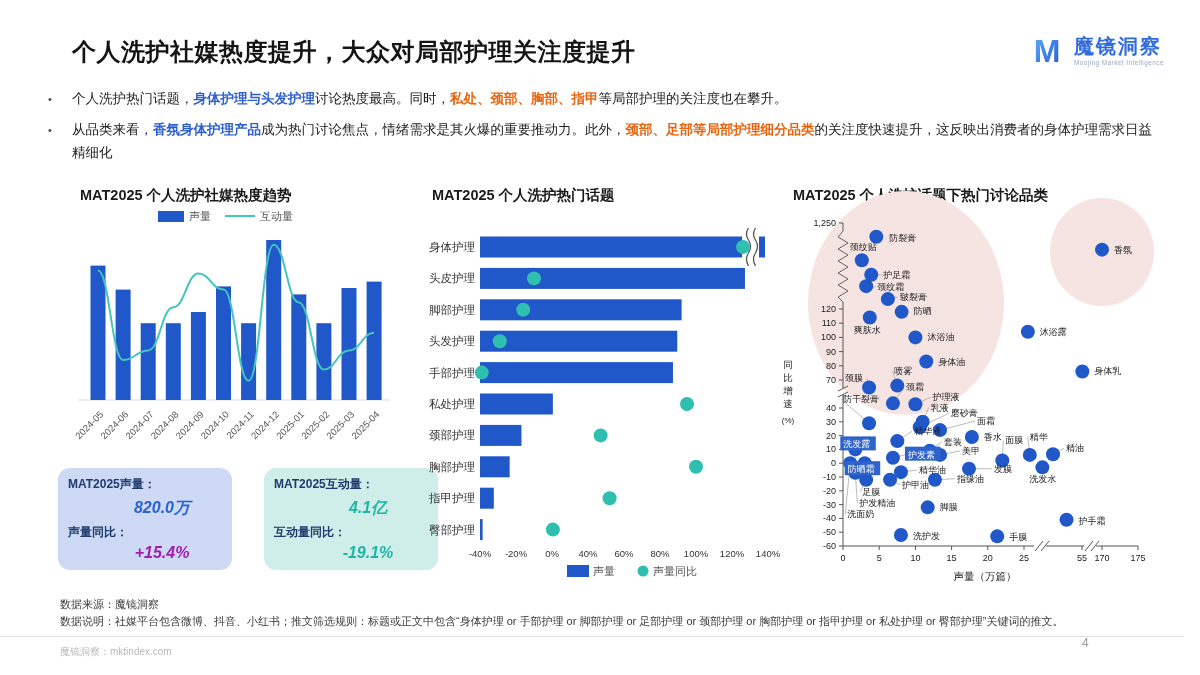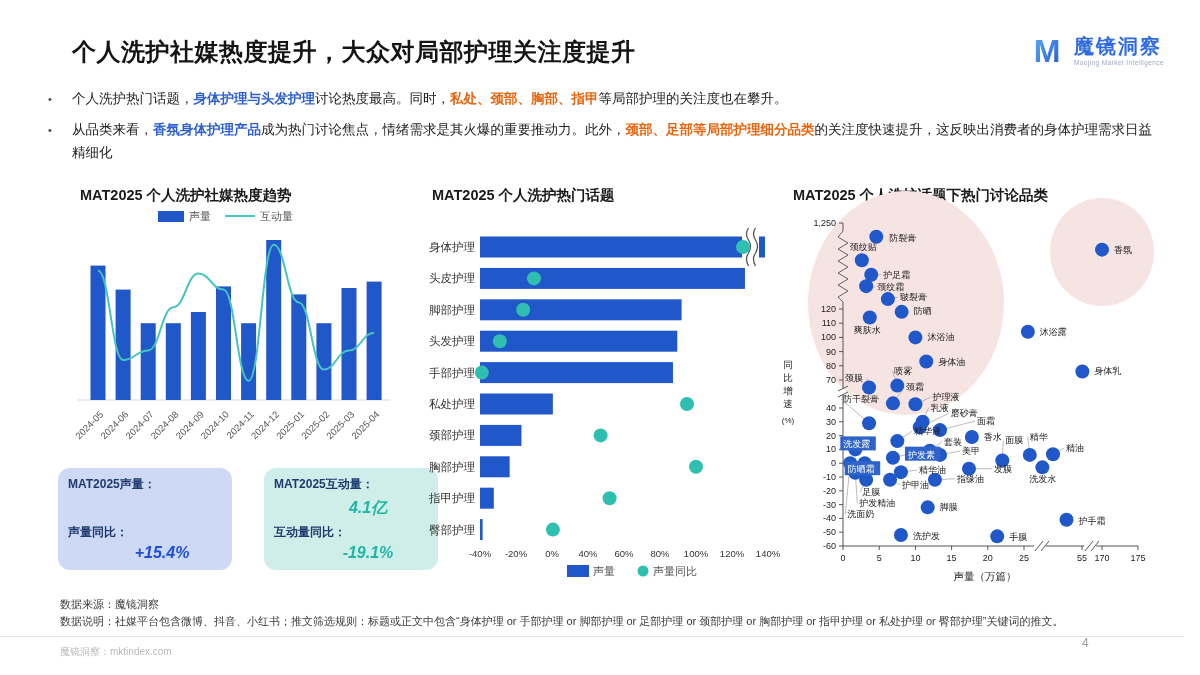--- a/index.html
+++ b/index.html
@@ -94,22 +94,23 @@
           <text x="246.8" y="212" font-size="9.5" fill="#555" text-anchor="end" transform="rotate(-45 246.8 212)">2025-01</text>
           <text x="271.9" y="212" font-size="9.5" fill="#555" text-anchor="end" transform="rotate(-45 271.9 212)">2025-02</text>
           <text x="297" y="212" font-size="9.5" fill="#555" text-anchor="end" transform="rotate(-45 297 212)">2025-03</text>
           <text x="322.1" y="212" font-size="9.5" fill="#555" text-anchor="end" transform="rotate(-45 322.1 212)">2025-04</text>
         </g>
       </g>
     </svg>
 
   <div class="sb" id="sb0" style="left: 58px; top: 468px; background: rgb(205, 217, 245);">
     <span class="l" style="top:8px;">MAT2025声量：</span>
+    <span class="v" style="top: 30px; color: rgb(39, 99, 210);">820.0万</span>
     <span class="l" style="top:56px;">声量同比：</span>
-    <span class="v" style="top: 76px; color: #1d4ed8;">+15.4%</span>
+    <span class="v" style="top: 76px; color: #a21caf;">+15.4%</span>
   </div>
   <div class="sb" id="sb1" style="left: 236px; top: 468px; background: rgb(207, 238, 233); margin-left: 28px;">
     <span class="l" style="top:8px;">MAT2025互动量：</span>
     <span class="v" style="top: 30px; color: rgb(31, 182, 166);">4.1亿</span>
     <span class="l" style="top:56px;">互动量同比：</span>
     <span class="v" style="top: 76px; color: rgb(31, 182, 166);">-19.1%</span>
   </div>
 
   <div class="chart-title" style="left:432px;top:186px;">MAT2025 个人洗护热门话题</div>
   <svg id="topics-svg" style="position:absolute;left:425px;top:205px;" width="368" height="385">

